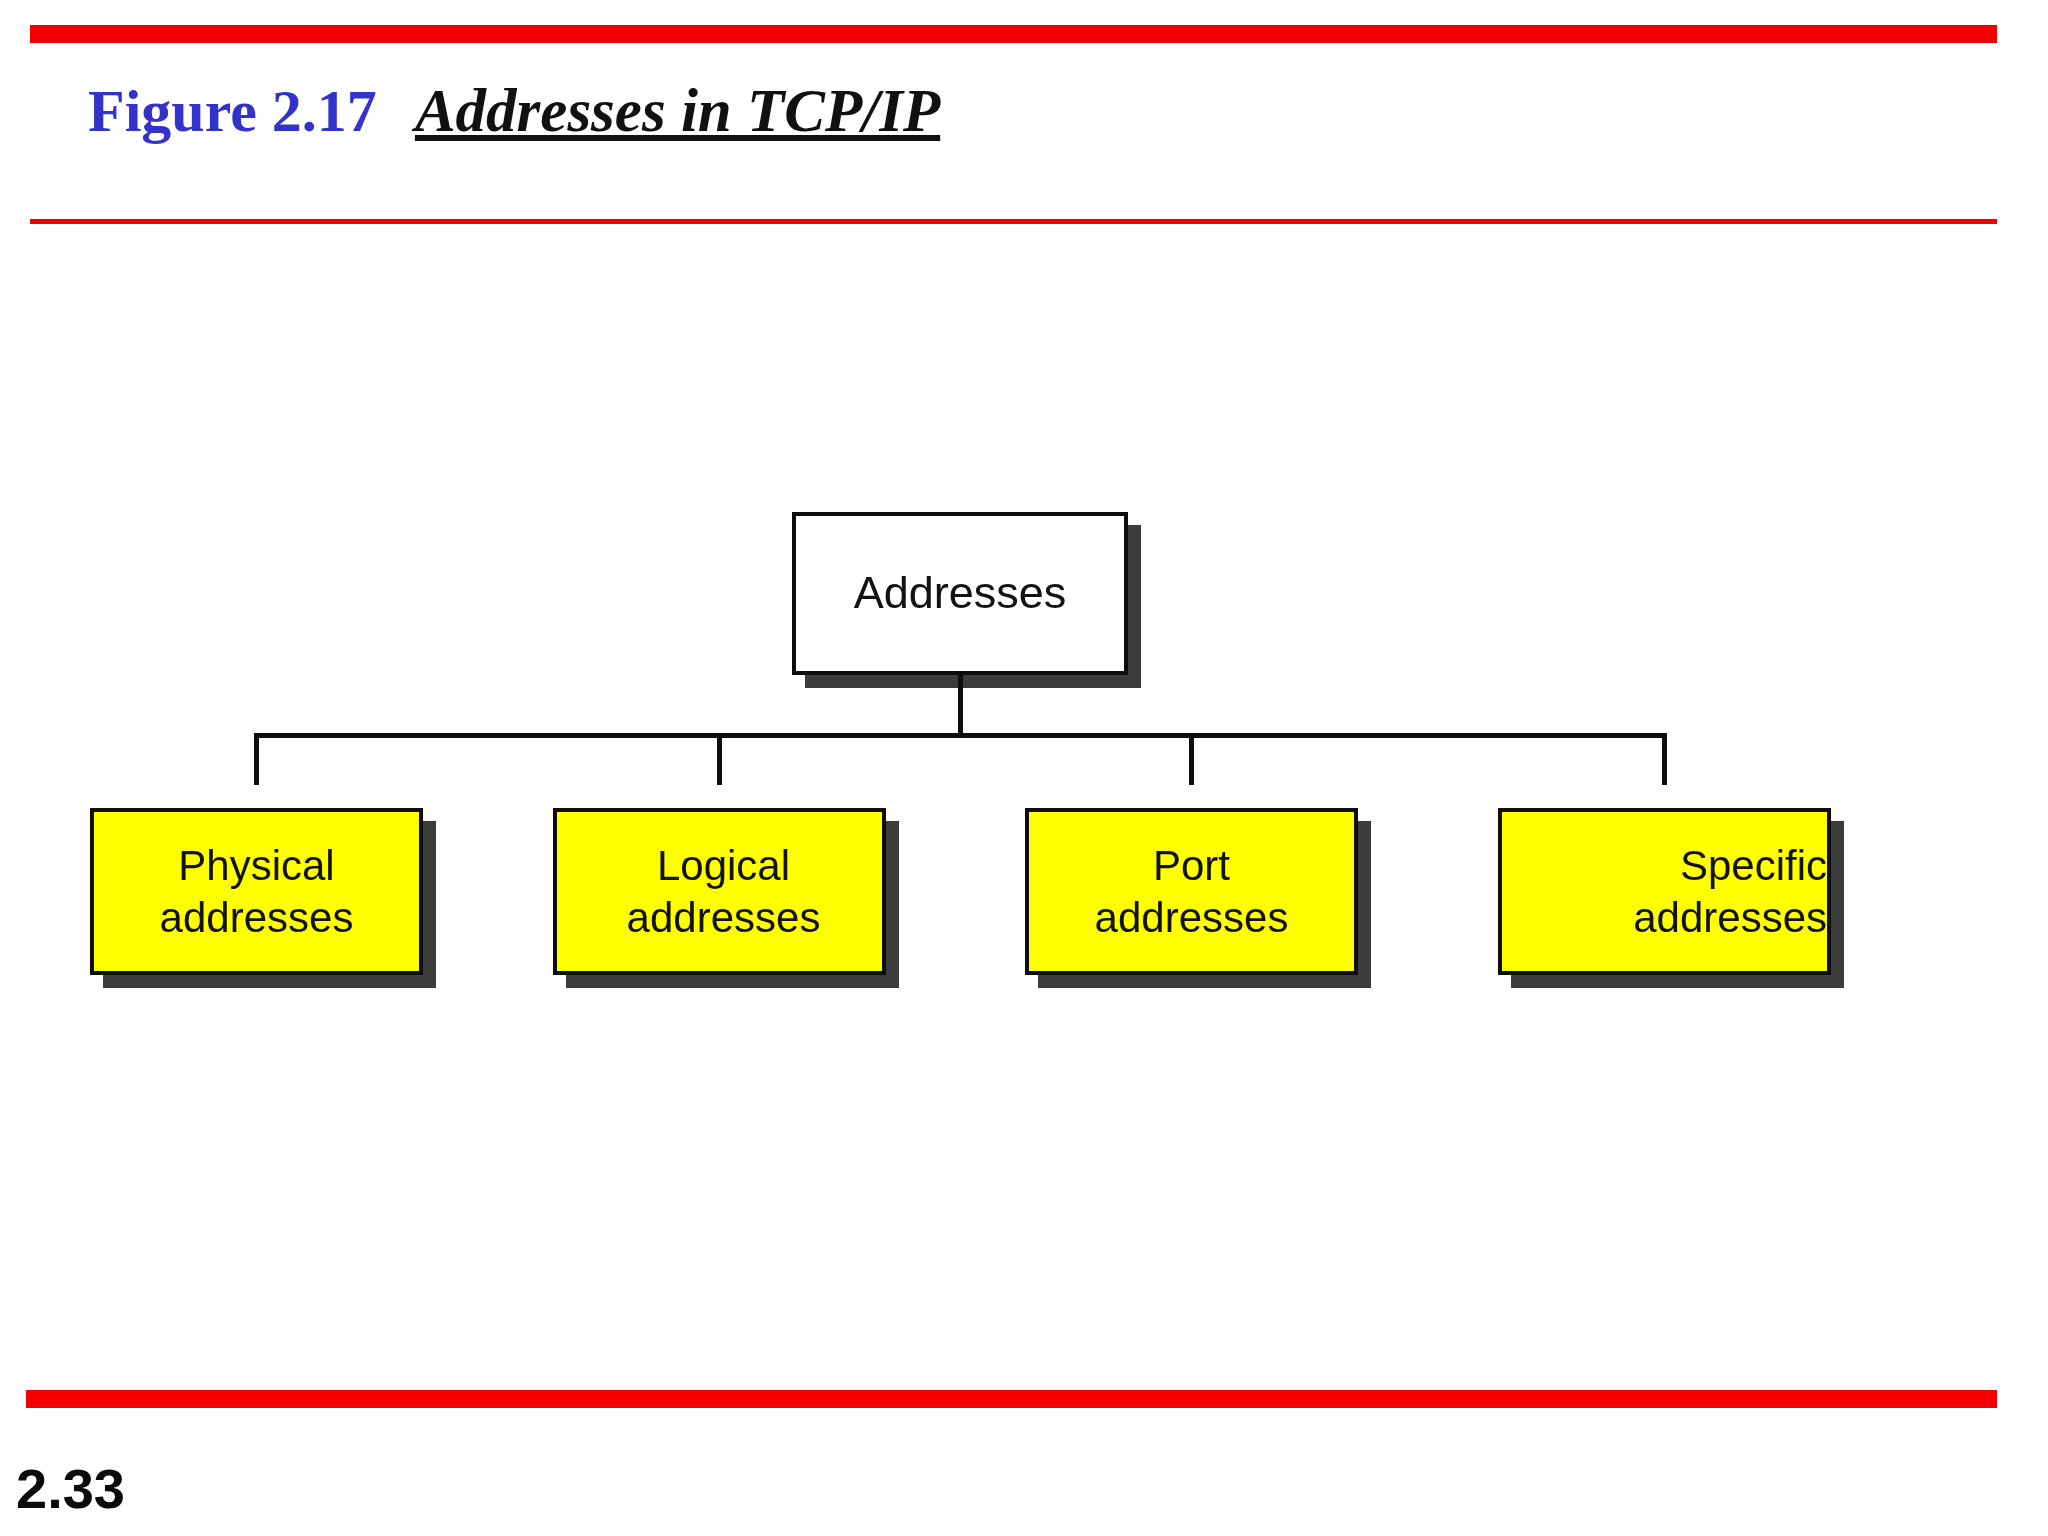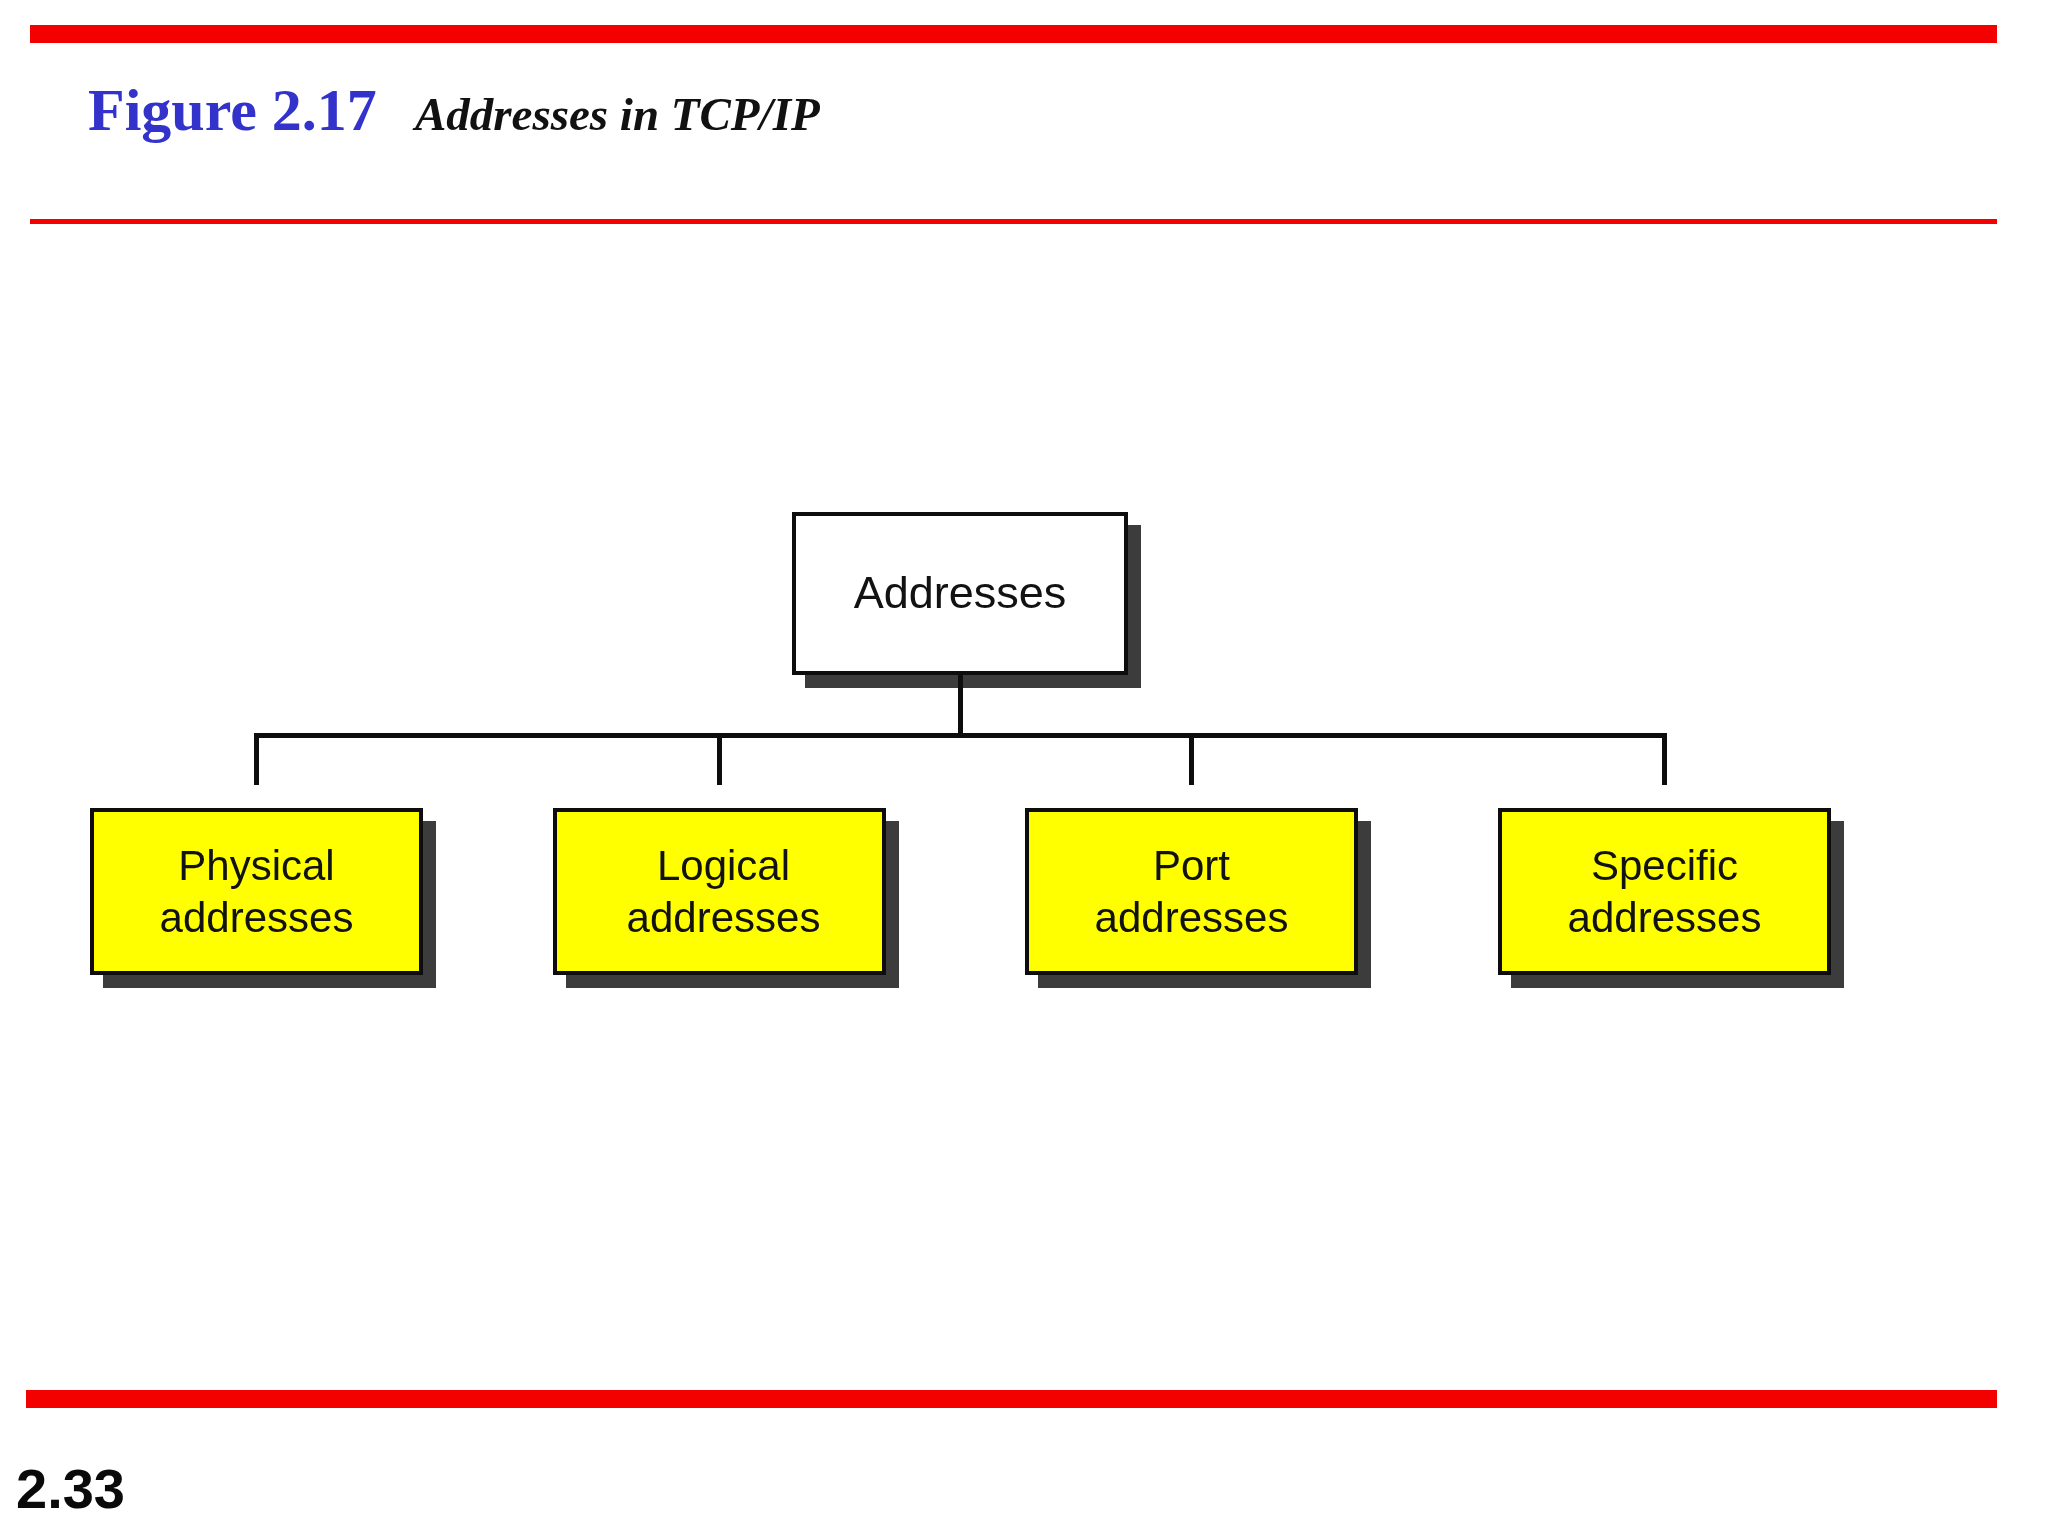--- a/index.html
+++ b/index.html
@@ -36,23 +36,24 @@
   .fig-label {
     font-family: "Liberation Serif", serif;
     font-weight: bold;
     font-size: 60px;
     color: #3333cc;
   }
   .fig-title {
     font-family: "Liberation Serif", serif;
     font-weight: bold;
     font-style: italic;
-    font-size: 47px;
+    font-size: 61px;
     color: #111111;
     margin-left: 38px;
+    text-decoration: underline;
   }
 
   .node {
     position: absolute;
     box-sizing: border-box;
     border: 4px solid #0d0d0d;
     box-shadow: 13px 13px 0 0 #3c3c3c;
     display: flex;
     flex-direction: column;
     align-items: center;
@@ -73,21 +74,21 @@
   }
   .leaf-node {
     top: 808px;
     width: 333px;
     height: 167px;
     background: #ffff00;
   }
   .leaf-1 { left: 90px; }
   .leaf-2 { left: 553px; padding-left: 8px; }
   .leaf-3 { left: 1025px; }
-  .leaf-4 { left: 1498px; }
+  .leaf-4 { left: 1498px; align-items: flex-end; }
 
   .connector {
     position: absolute;
     background: #0d0d0d;
   }
   .stub-root { left: 958px;  top: 673px; width: 5px; height: 62px; }
   .h-line    { left: 254px;  top: 733px; width: 1413px; height: 5px; }
   .stub-1    { left: 254px;  top: 735px; width: 5px; height: 50px; }
   .stub-2    { left: 717px;  top: 735px; width: 5px; height: 50px; }
   .stub-3    { left: 1189px; top: 735px; width: 5px; height: 50px; }

